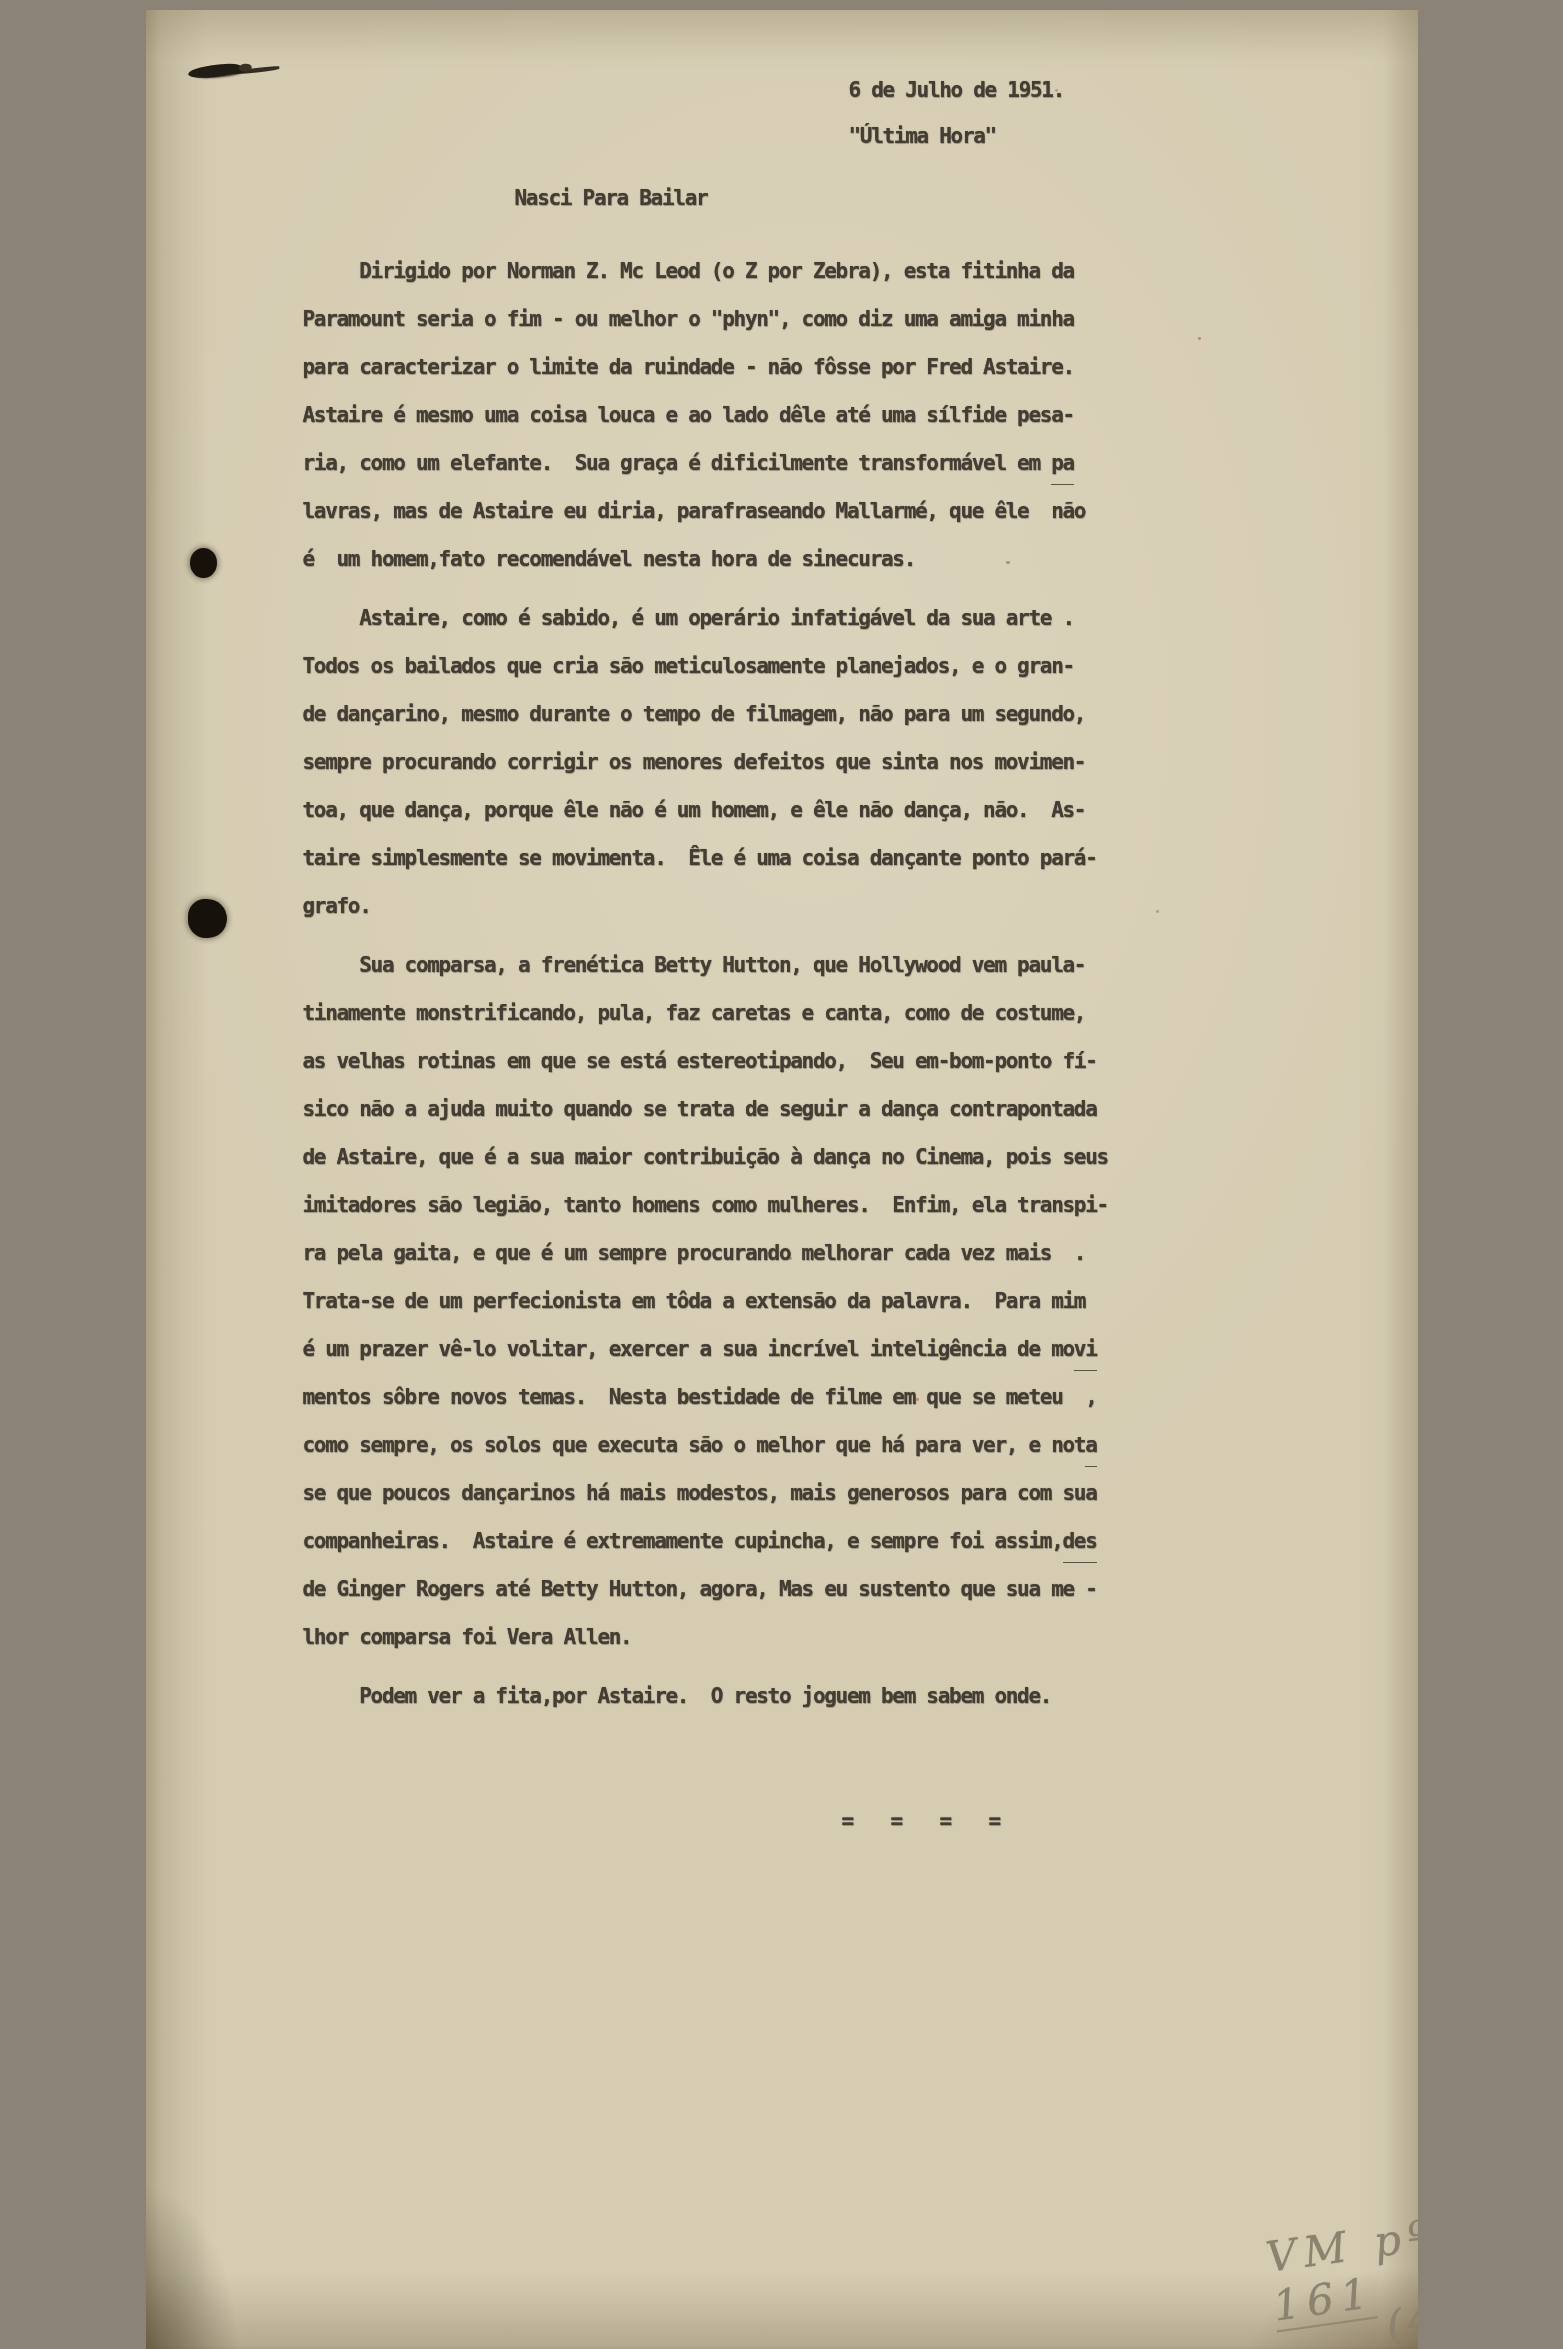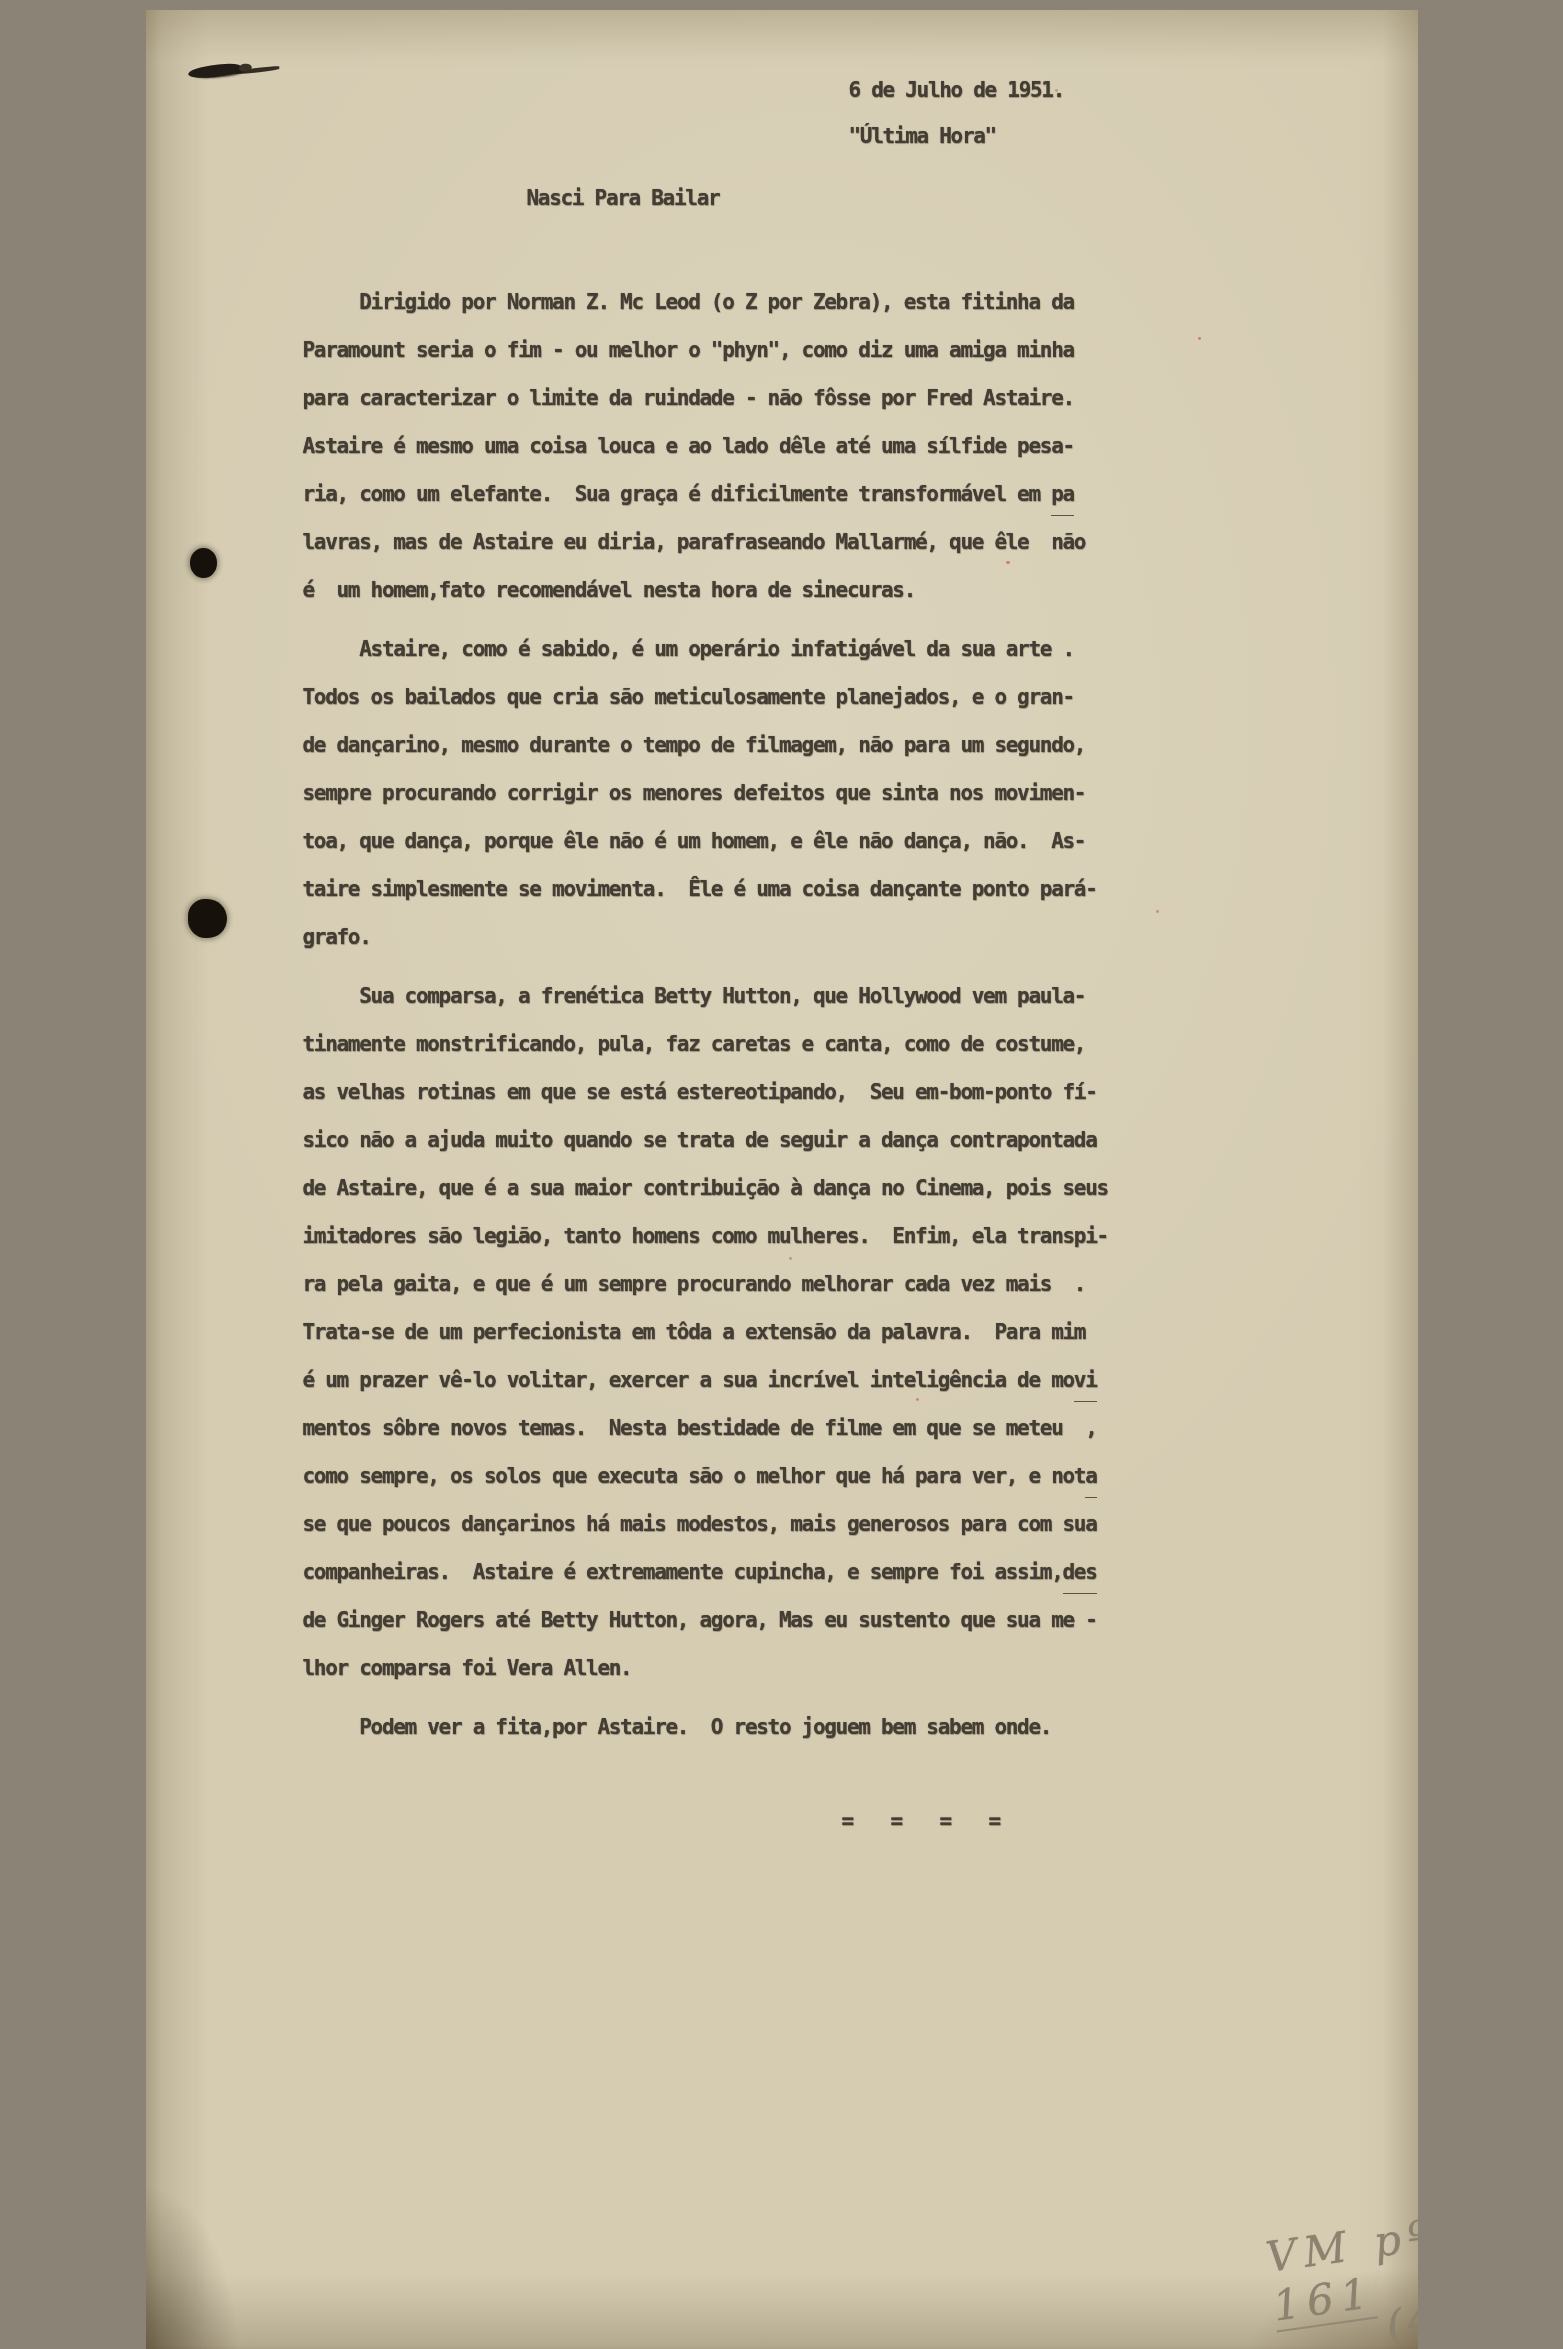--- a/index.html
+++ b/index.html
@@ -23,22 +23,22 @@
   }
   .typed{
     font-size:21px;
     font-weight:700;
     letter-spacing:-1.3px;
     color:#443d33;
     text-shadow:0 0 0.9px rgba(70,60,48,0.75), 0.5px 0.6px 0.7px rgba(70,60,48,0.35);
     white-space:pre;
   }
   .header-block{position:absolute;left:703px;top:57px;line-height:46px;}
-  .doc-title{position:absolute;left:381px;top:173px;line-height:31px;text-align:center;}
-  .body-block{position:absolute;left:157px;top:268px;}
+  .doc-title{position:absolute;left:369px;top:173px;line-height:31px;text-align:center;}
+  .body-block{position:absolute;left:157px;top:237px;}
   .line{line-height:48px;white-space:pre;}
   .para + .para{margin-top:11px;}
   .tu{border-bottom:1.8px solid rgba(68,61,51,0.85);padding-bottom:9px;}
   .separator{position:absolute;left:696px;top:1787px;line-height:48px;letter-spacing:3.7px;}
   
   .smudge{position:absolute;left:42px;top:55px;width:53px;height:12px;background:#211c15;
     border-radius:60% 40% 50% 50%;transform:rotate(-6deg);
     box-shadow:5.5px 1.8px 1.8px -0.9px rgba(33,28,21,0.8), 13px 2.8px 0 -3.7px #2a241b, 42px 3.7px 0 -3.7px #352e22;}
   .smudge::after{content:"";position:absolute;left:51px;top:1.8px;width:13px;height:8.3px;background:#3a3226;border-radius:50%;}
   

